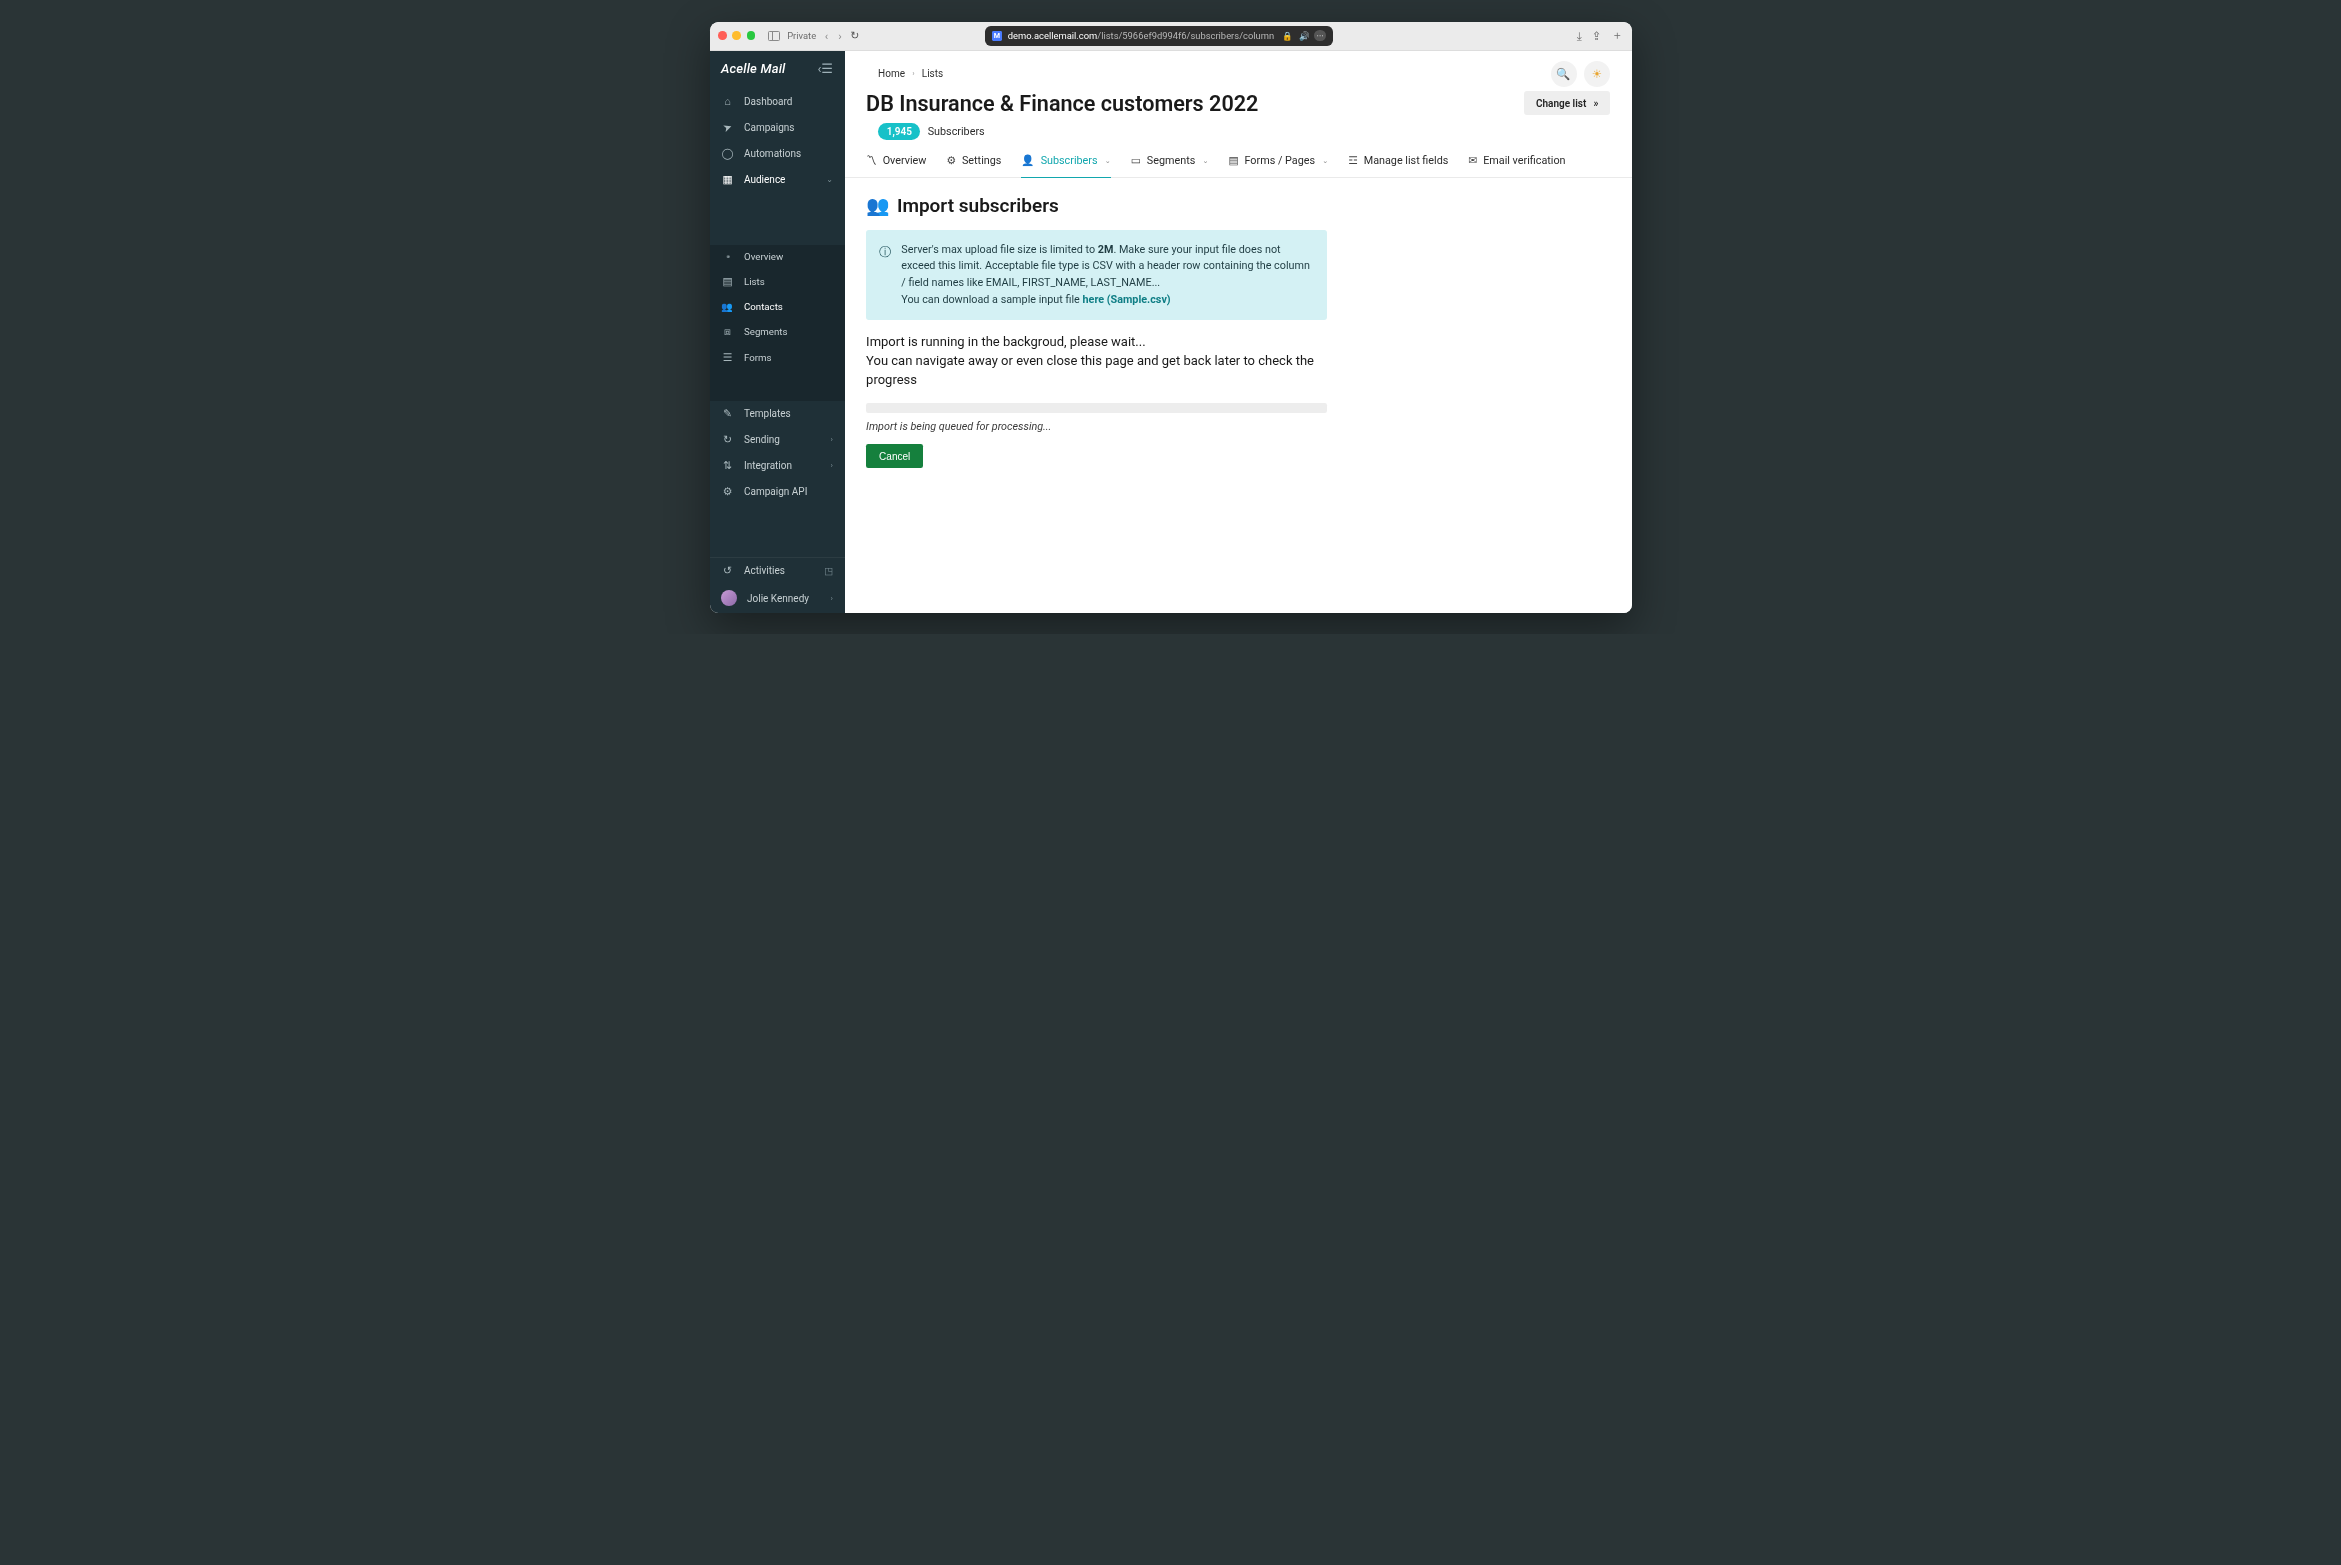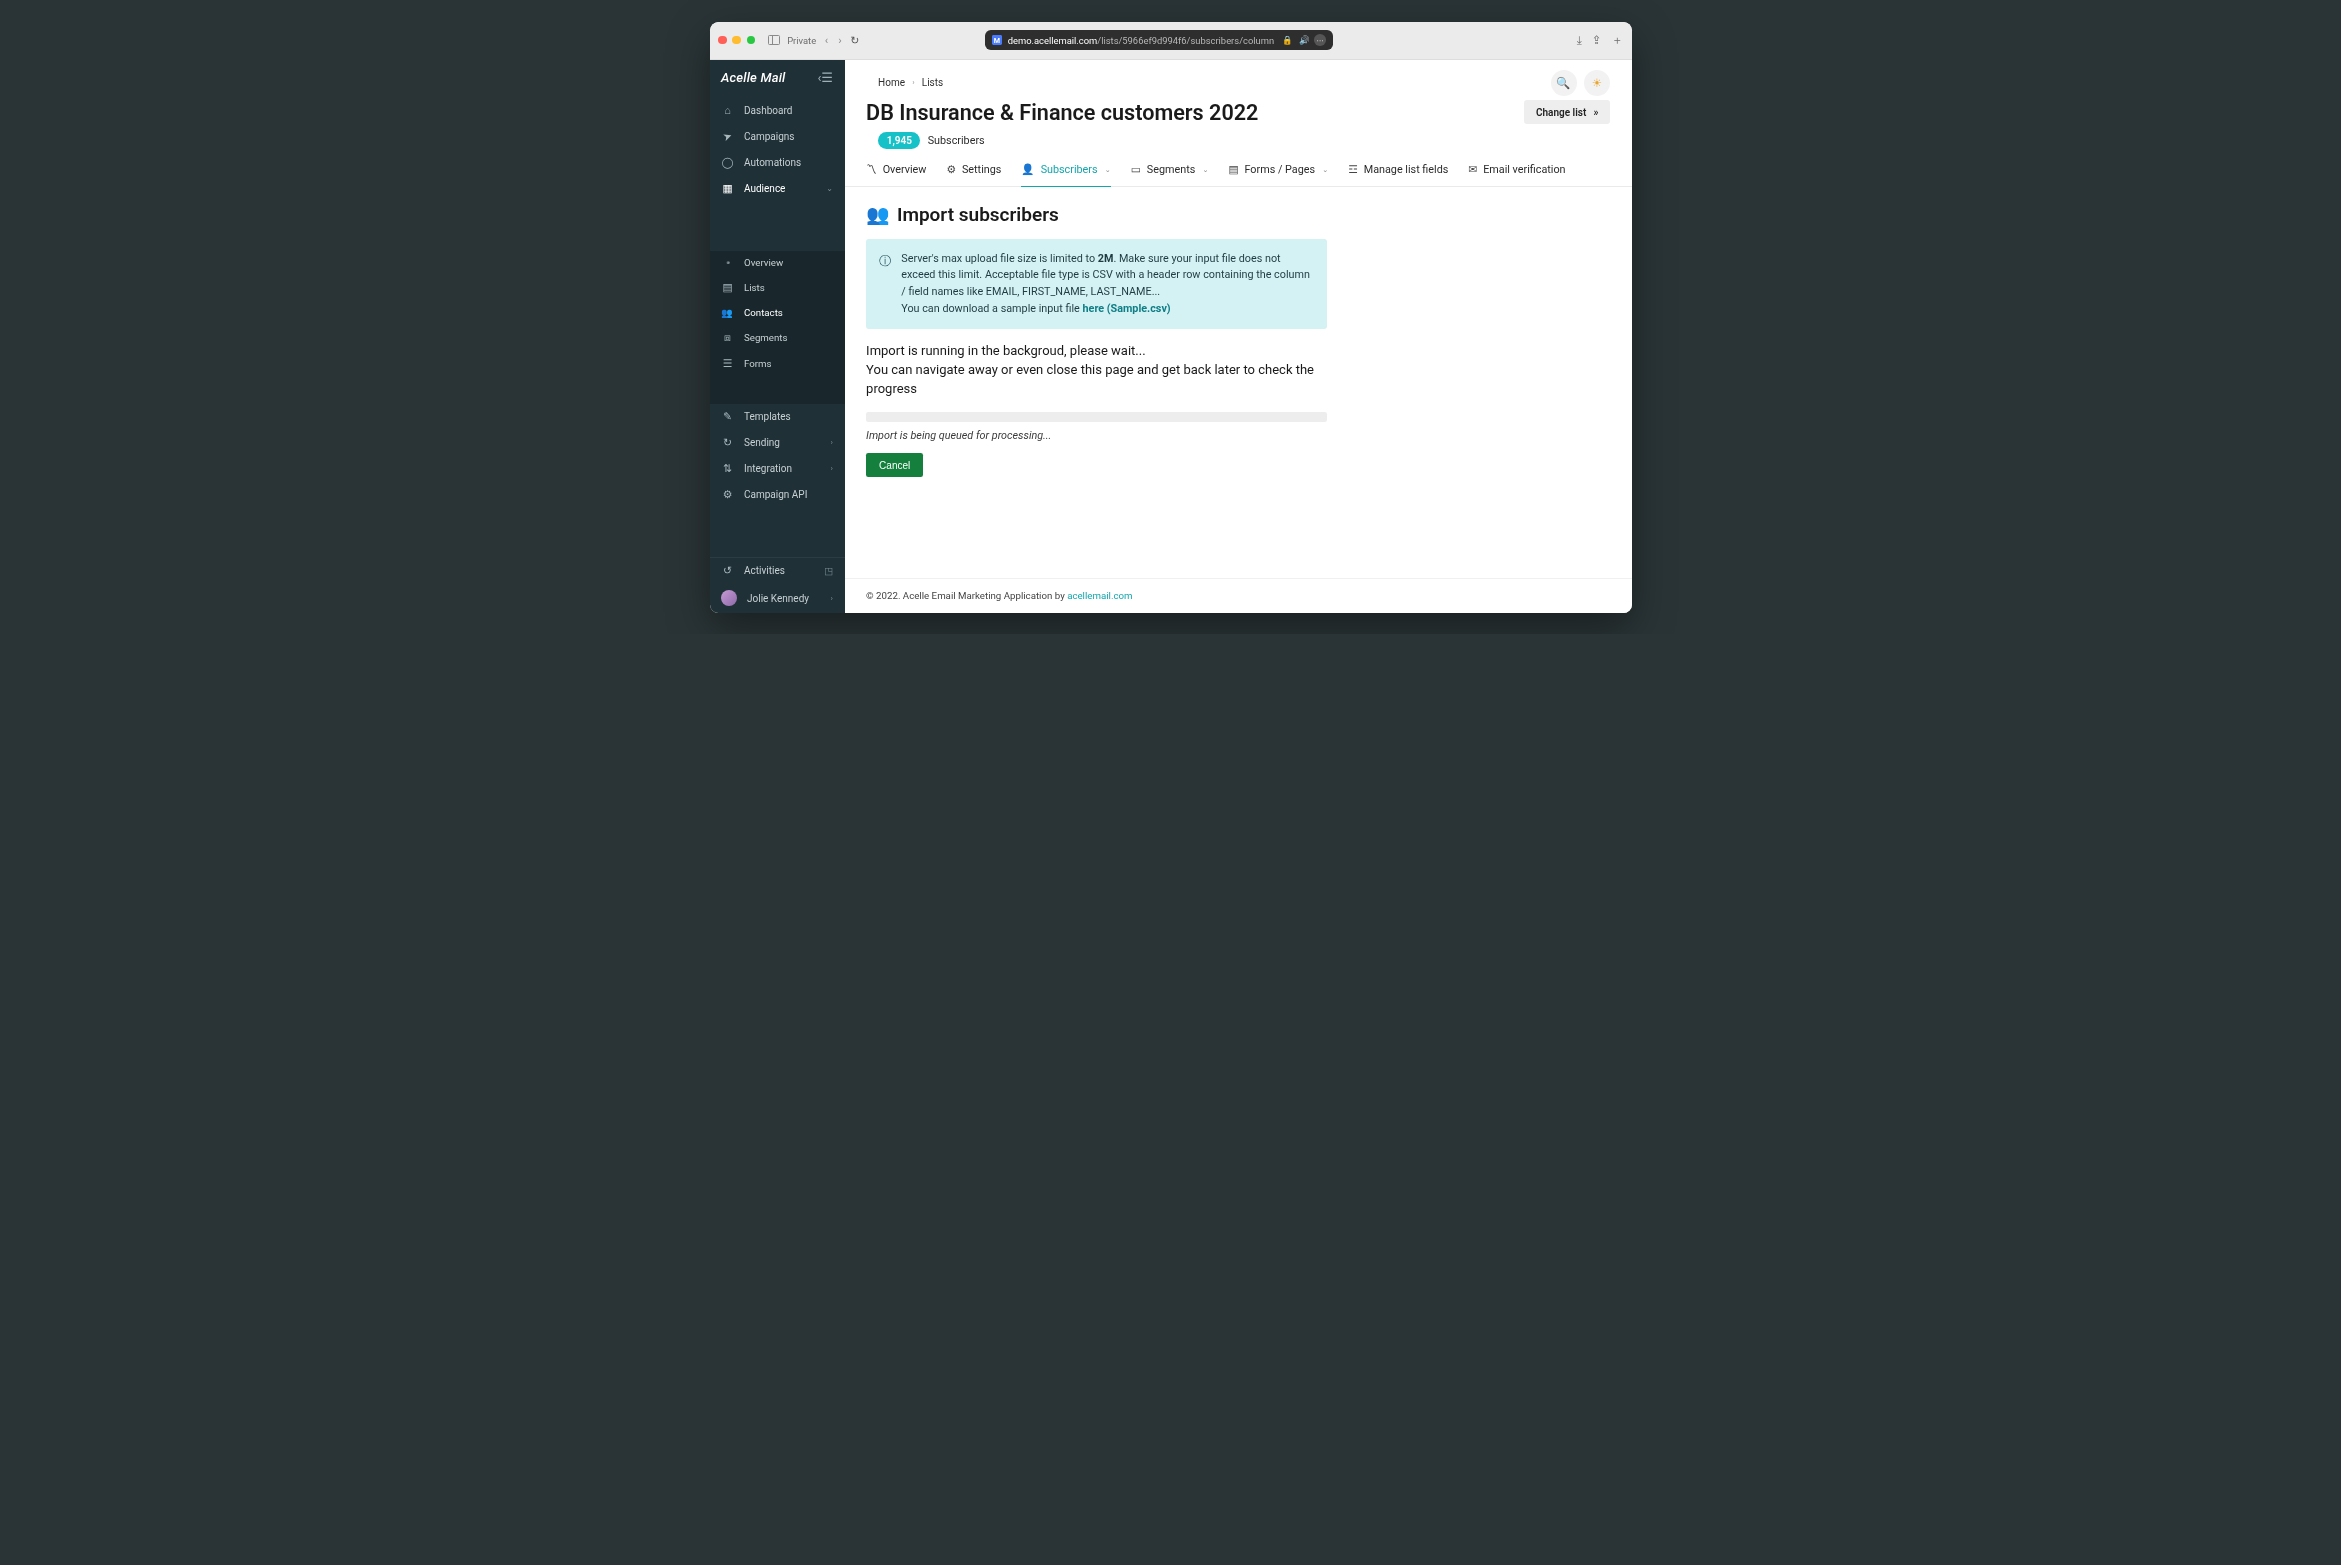--- a/index.html
+++ b/index.html
@@ -16,21 +16,21 @@
     width: 100%;
     max-width: 922px;
     margin: 0 auto;
     display: flex;
     flex-direction: column;
     height: 591px;
   }
   
   .browser-bar {
     background: #ebebeb;
-    height: 38px;
+    height: 29px;
     display: flex;
     align-items: center;
     padding: 0 8.6px;
     gap: 7.2px;
     border-bottom: 0.7px solid #ddd;
   }
   .traffic-lights { display: flex; gap: 5.8px; margin-right: 5.8px; }
   .tl { width: 8.6px; height: 8.6px; border-radius: 50%; }
   .tl-red { background: #ff5f57; }
   .tl-yellow { background: #febc2e; }
@@ -373,19 +373,16 @@
           <div>Import is running in the backgroud, please wait...</div>
           <div>You can navigate away or even close this page and get back later to check the progress</div>
         </div>
 
         <div class="progress"></div>
         <div class="queue">Import is being queued for processing...</div>
 
         <button class="cancel-btn">Cancel</button>
       </div>
 
-      <div class="footer">
-        <span>© 2022. Acelle Email Marketing Application by </span><a href="#">acellemail.com</a>
-      </div>
     </main>
   </div>
 </div>
 
 
 </body></html>

